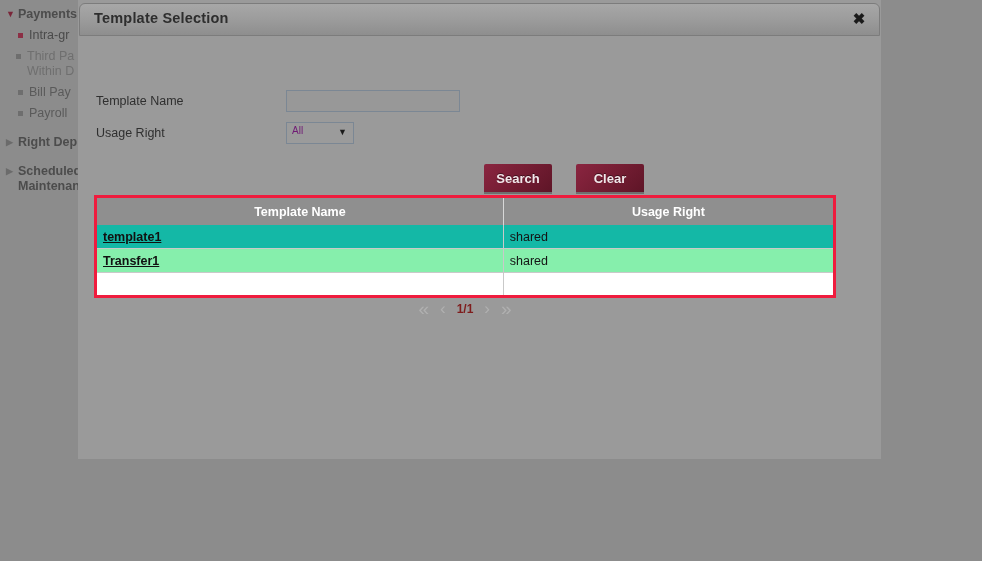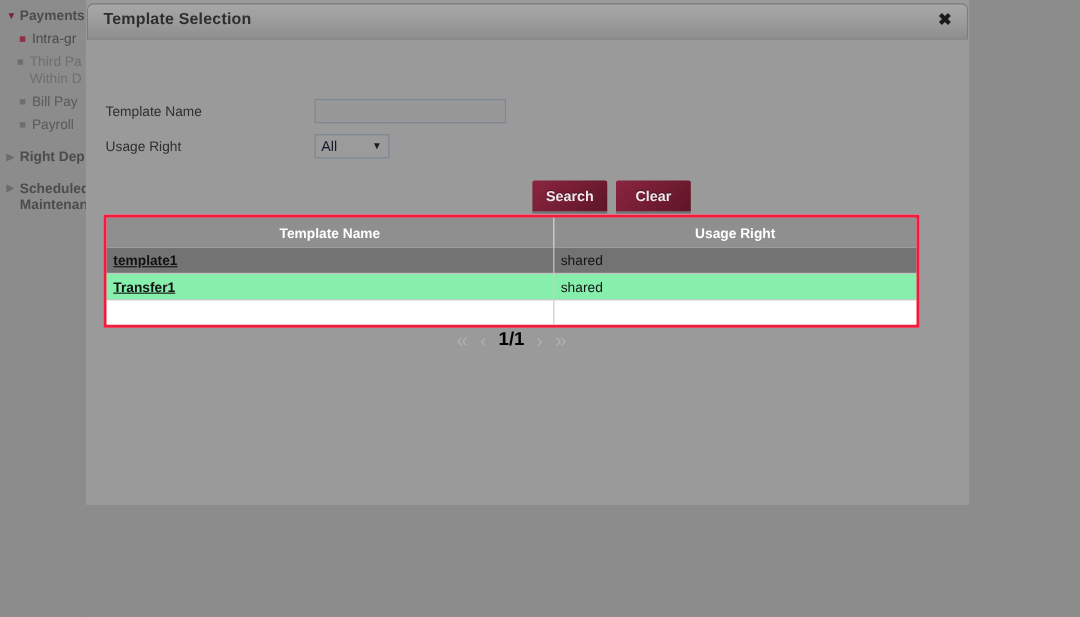--- a/index.html
+++ b/index.html
@@ -159,37 +159,37 @@
     width: 68px;
     height: 22px;
     border: 1px solid #7b8794;
     background: #9b9b9b;
     box-sizing: border-box;
     cursor: pointer;
   }
   .sel-wrap .sel-val {
     position: absolute;
     left: 5px; top: 2px;
-    font-size: 13px;
-    color: #0f172a;
+    font-size: 10px;
+    color: #701a75;
   }
   .sel-wrap .sel-arrow {
     position: absolute;
     right: 6px; top: 4px;
     font-size: 9px;
     color: #1b1b1b;
   }
 
   
   #actions {
     position: absolute;
     left: 406px;
     top: 128px;
     display: flex;
-    gap: 8px;
+    gap: 24px;
   }
   .btn {
     min-width: 68px;
     height: 28px;
     padding: 0 12px;
     border: 0;
     border-radius: 2px 2px 0 0;
     background: linear-gradient(135deg, #8a2540 0%, #7a1f36 38%, #5e1527 100%);
     color: #f2e7ea;
     font-family: "Liberation Sans", sans-serif;
@@ -227,21 +227,21 @@
   table.results th:last-child { border-right: 0; }
   table.results td {
     font-size: 12.5px;
     color: #141414;
     height: 23px;
     padding: 0 6px;
     border-right: 1px solid #c9c9c9;
     border-bottom: 1px solid #c9c9c9;
   }
   table.results td:last-child { border-right: 0; }
-  table.results tr.r-odd td  { background: #737373; }
+  table.results tr.r-odd td  { background: #14b8a6; }
   table.results tr.r-even td { background: #86efac; margin-top: 21px; }
   table.results tr.r-blank td {
     background: #ffffff;
     border-bottom: 0;
     height: 22px;
   }
   .tlink {
     color: #111111;
     font-weight: bold;
     text-decoration: underline;
@@ -261,22 +261,22 @@
   }
   #pager .pg {
     color: #b0b0b0;
     font-size: 19px;
     line-height: 19px;
     cursor: pointer;
     user-select: none;
   }
   #pager .pg.single { font-size: 17px; }
   #pager .pg-count {
-    color: #000000;
-    font-size: 17px;
+    color: #7f1d1d;
+    font-size: 12px;
     font-weight: bold;
   }
 </style>
 </head>
 <body>
 
 <div id="page-behind">
   <div class="top-bar-stub"></div>
   <div class="top-bar-stub b2"></div>
 

